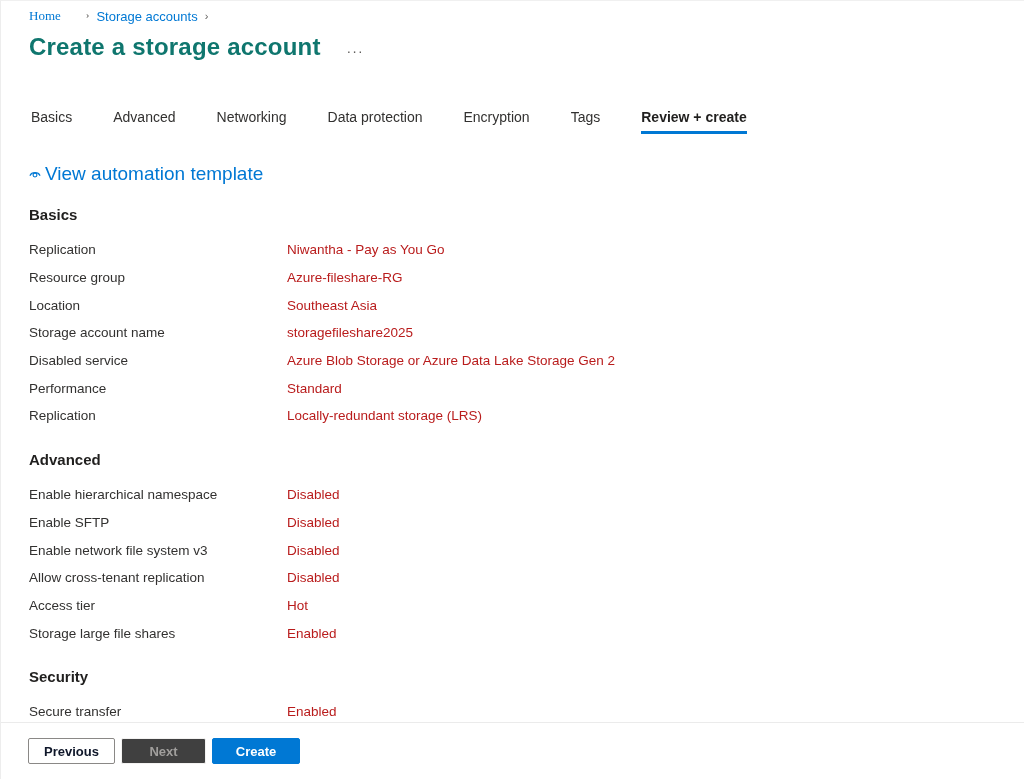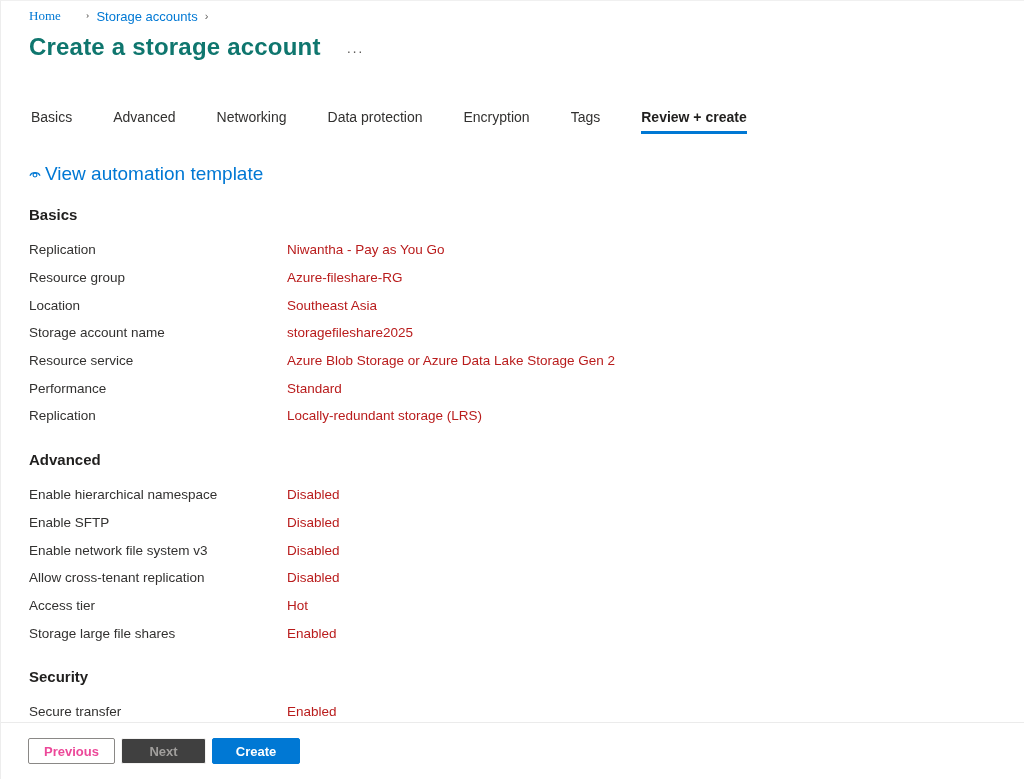--- a/index.html
+++ b/index.html
@@ -69,21 +69,21 @@
     background: #ffffff;
     display: flex; align-items: center; gap: 6px;
     padding-left: 27px;
   }
   .btn {
     height: 26px; font-size: 13px; font-weight: 600;
     border-radius: 2px; border: 1px solid transparent;
     font-family: inherit; cursor: pointer;
     display: inline-flex; align-items: center; justify-content: center;
   }
-  .btn-secondary { width: 87px; background: #ffffff; border-color: #8a8886; color: #ec4899; }
+  .btn-secondary { width: 87px; background: #ffffff; border-color: #8a8886; color: #0f172a; }
   .btn-disabled  { width: 85px; background: #404040; border-color: #f3f2f1; color: #a19f9d; cursor: default; }
   .btn-primary   { width: 88px; background: #0078d4; border-color: #0078d4; color: #ffffff; }
 </style>
 </head>
 <body>
 
 
 
 
 <nav class="breadcrumb">
@@ -152,21 +152,21 @@
       <span class="label">Location</span>
       <span class="value">Southeast Asia</span>
     </div>
 
     <div class="row">
       <span class="label">Storage account name</span>
       <span class="value">storagefileshare2025</span>
     </div>
 
     <div class="row">
-      <span class="label">Resource service</span>
+      <span class="label">Disabled service</span>
       <span class="value">Azure Blob Storage or Azure Data Lake Storage Gen 2</span>
     </div>
 
     <div class="row">
       <span class="label">Performance</span>
       <span class="value">Standard</span>
     </div>
 
     <div class="row">
       <span class="label">Replication</span>

